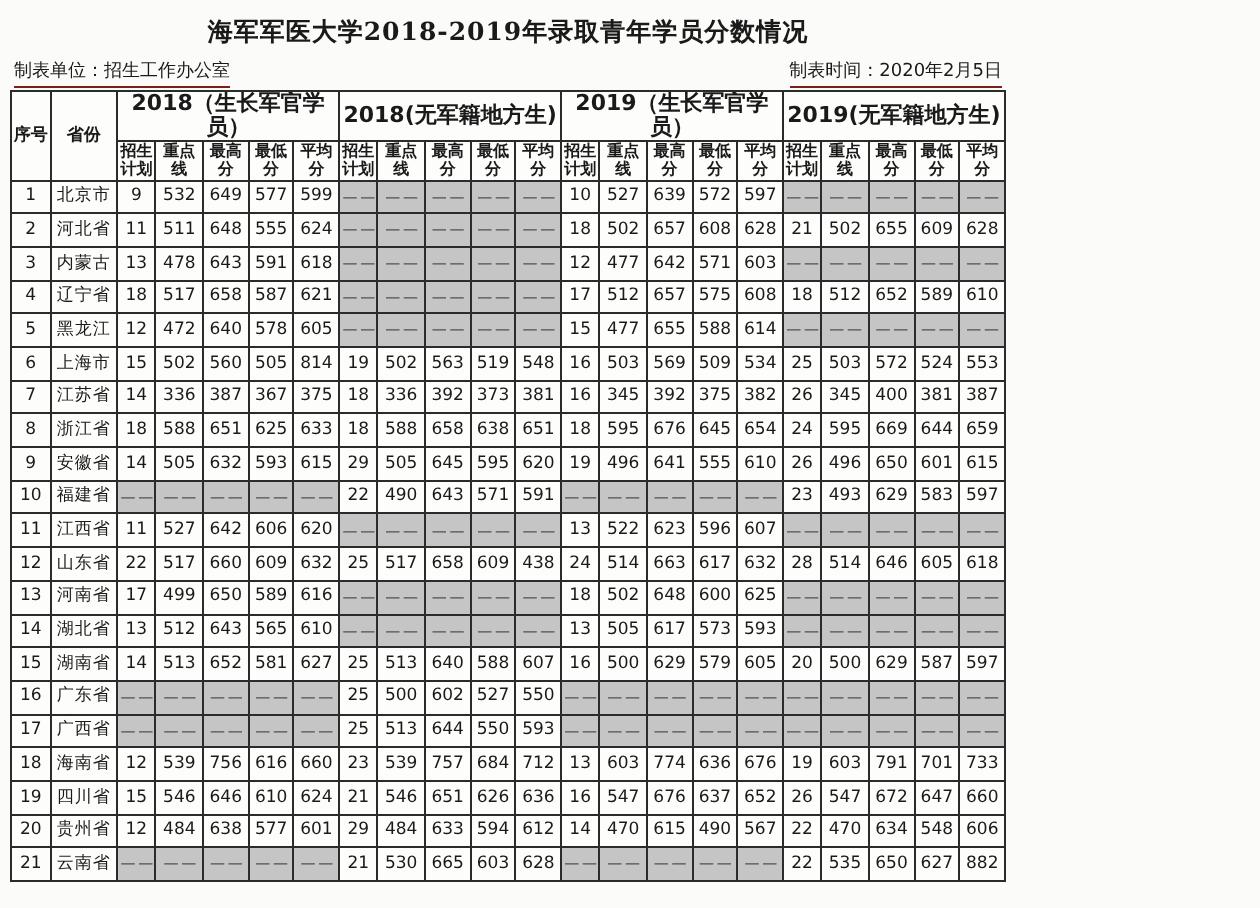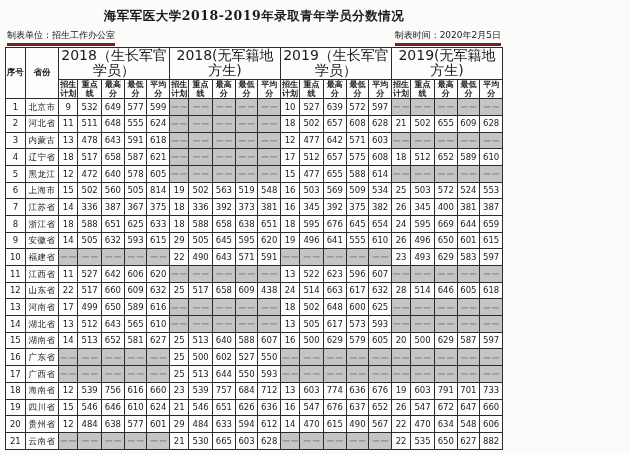--- a/index.html
+++ b/index.html
@@ -19,35 +19,35 @@
     padding: 3px 0 4px 0;
     font-family: "DejaVu Serif", "DejaVu Sans", serif;
   }
   .meta {
     display: flex;
     justify-content: space-between;
     align-items: flex-end;
     font-size: 9px;
     margin: 0 2px 1px 2px;
   }
-  .meta span { border-bottom: 3px solid #7f1d1d; padding-bottom: 1px; text-align: right; }
+  .meta span { border-bottom: 1px solid #7f1d1d; padding-bottom: 1px; text-align: right; }
   table {
     border-collapse: collapse;
     table-layout: fixed;
     margin: 0 auto;
     background: #fdfdfc;
   }
   th, td {
     border: 1px solid #2b2b2b;
     text-align: center;
     vertical-align: middle;
     padding: 0;
     overflow: hidden;
   }
-  thead th.group { font-size: 14px; font-weight: normal; height: 17px; line-height: 1.1; margin-top: 36px; }
+  thead th.group { font-size: 11px; font-weight: bold; height: 17px; line-height: 1.1; margin-top: 36px; }
   thead th.sub   { font-size: 8px; font-weight: bold; height: 19px; line-height: 1.15; }
   thead th.corner{ font-size: 8.5px; font-weight: bold; }
   tbody td { font-size: 8.5px; height: 16.7px; line-height: 1; }
   tbody td.province { font-size: 8.5px; letter-spacing: 0.5px; }
   tbody td.num { font-size: 8.5px; }
   tbody td.empty {
     background: #c5c5c5;
     color: #3d3d3d;
     font-size: 7.5px;
     letter-spacing: -0.5px;

